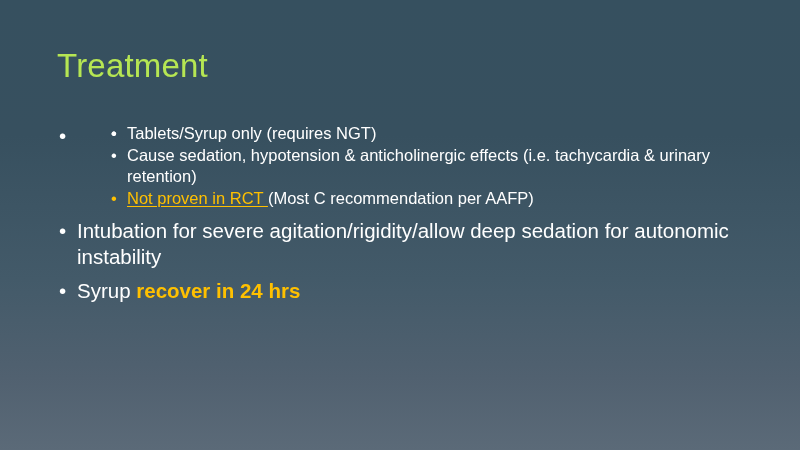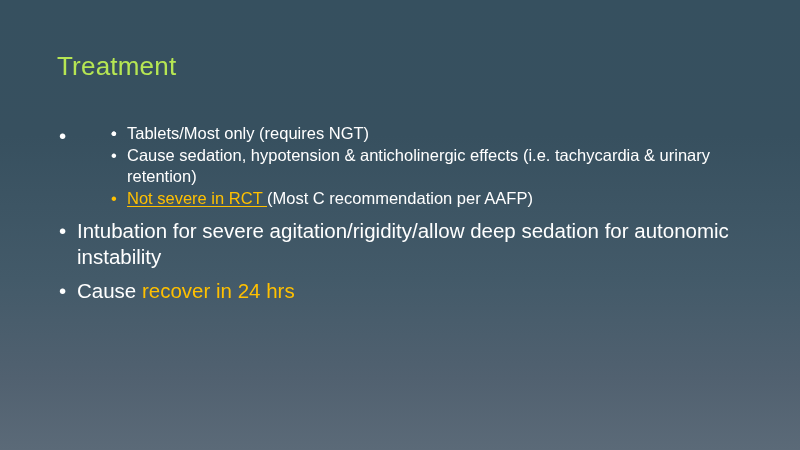--- a/index.html
+++ b/index.html
@@ -24,21 +24,21 @@
         #37505f 30%,
         #435a69 62%,
         #516170 84%,
         #5b6a78 100%);
     overflow: hidden;
   }
   .slide-title {
     position: absolute;
     left: 57px;
     top: 46px;
-    font-size: 26px;
+    font-size: 33px;
     line-height: 40px;
     color: #b6e653;
     letter-spacing: 0.2px;
     white-space: nowrap;
   }
   .body-area {
     position: absolute;
     left: 57px;
     top: 120px;
     width: 700px;
@@ -81,21 +81,21 @@
     position: absolute;
     left: 1px;
     top: 0;
     font-size: 16.5px;
     line-height: 21.5px;
   }
   .marker {
     user-select: none;
   }
   .marker.amber { color: #ffc000; }
-  .txt-amber { color: #ffc000; }
+  .txt-amber { color: #ffc000; font-weight: bold; }
   .txt-link {
     color: #ffc000;
     text-decoration: underline;
     text-underline-offset: 2px;
   }
 </style>
 </head>
 <body>
 
 <div class="slide">
@@ -107,38 +107,38 @@
 
       <li>
         <span class="marker">•</span>
 
         <ul class="lvl2">
           <li>
             <span class="marker">•</span>
           </li>
           <li>
             <span class="marker">•</span>
-            <span>Tablets/Most only (requires NGT)</span>
+            <span>Tablets/Syrup only (requires NGT)</span>
           </li>
           <li>
             <span class="marker">•</span>
             <span>Cause sedation, hypotension &amp; anticholinergic  effects (i.e. tachycardia &amp; urinary retention)</span>
           </li>
           <li>
             <span class="marker amber">•</span>
-            <span class="txt-link">Not severe in RCT </span><span>(Most C recommendation  per AAFP)</span>
+            <span class="txt-link">Not proven in RCT </span><span>(Most C recommendation  per AAFP)</span>
           </li>
         </ul>
       </li>
 
       <li class="spacer-holder" style="margin-top:9px;">
         <span class="marker">•</span>
         <span>Intubation  for severe agitation/rigidity/allow  deep sedation  for autonomic  instability</span>
       </li>
 
       <li style="margin-top:8px;">
         <span class="marker">•</span>
-        <span>Cause </span><span class="txt-amber">recover in 24 hrs</span>
+        <span>Syrup </span><span class="txt-amber">recover in 24 hrs</span>
       </li>
 
     </ul>
   </div>
 </div>
 
 </body></html>

